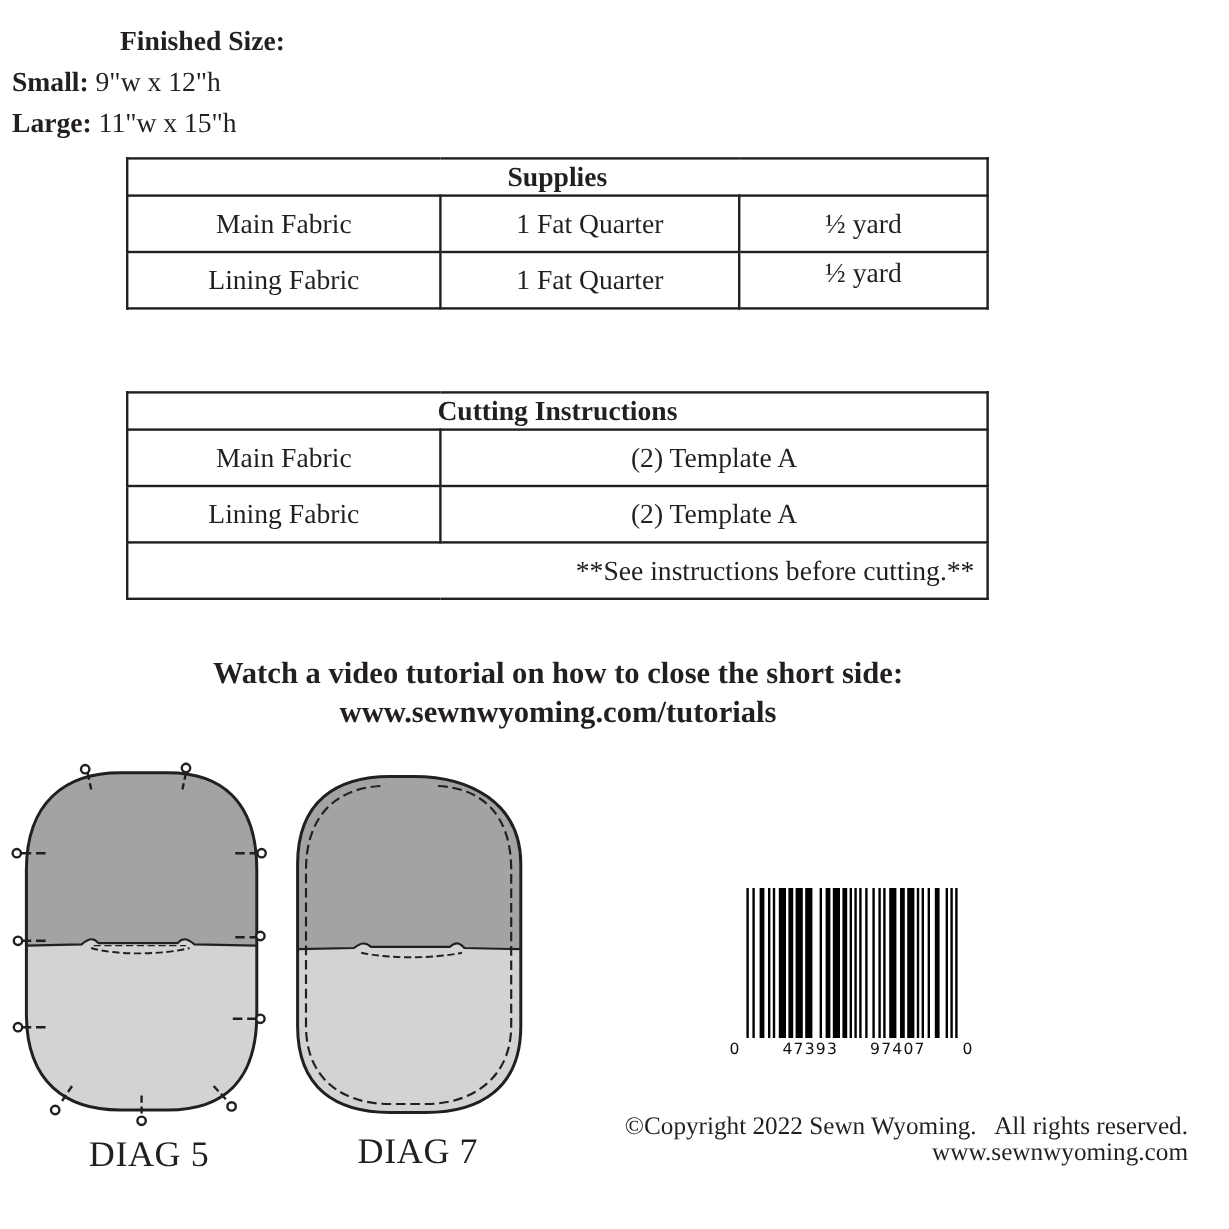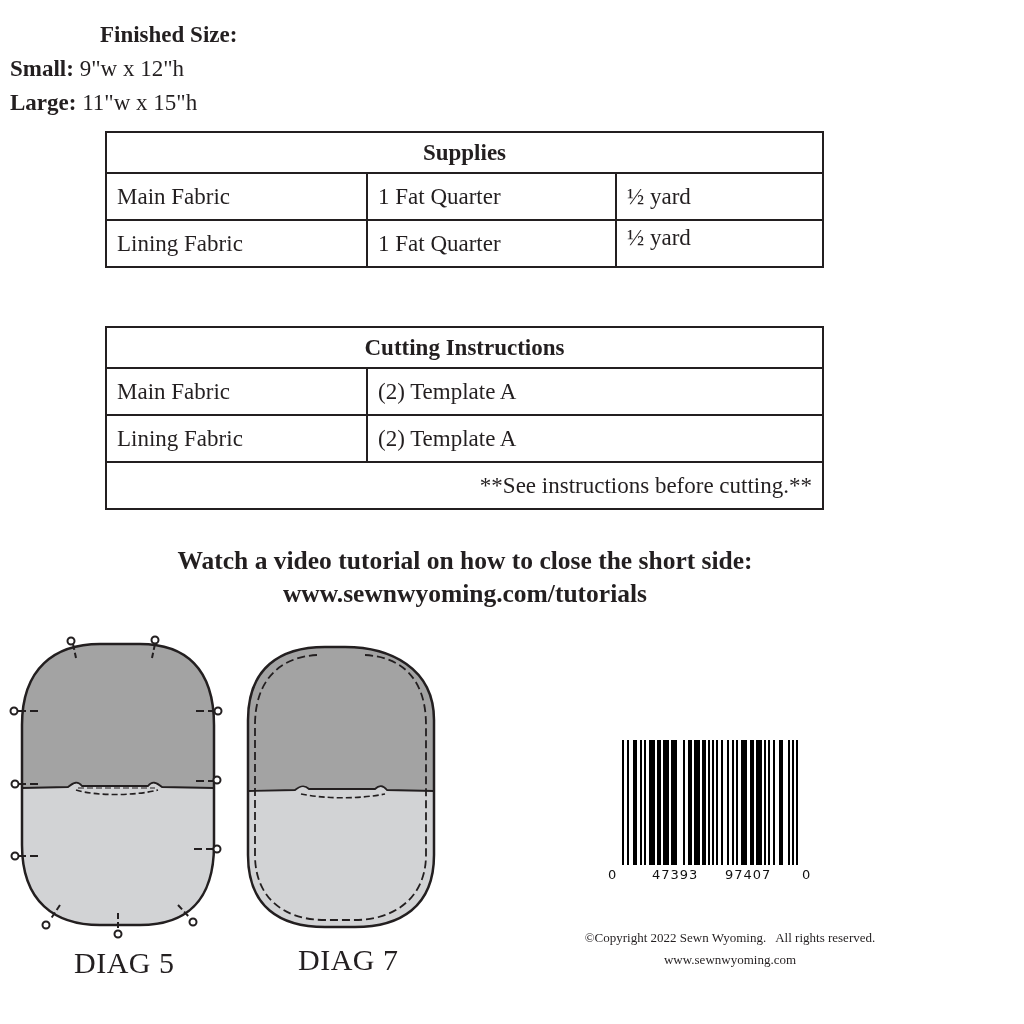--- a/index.html
+++ b/index.html
@@ -7,39 +7,39 @@
     body { position: relative; font-family: "Liberation Serif", "DejaVu Serif", serif; color: #231f20; }
 
     .finished { position: absolute; left: 10px; top: 18px; font-size: 23px; line-height: 34px; }
     .finished .title { position: absolute; left: 90px; top: 0; white-space: nowrap; font-weight: bold; }
     .finished .row { position: absolute; left: 0; white-space: nowrap; }
     .finished .row b { font-weight: bold; }
     .finished .r1 { top: 34px; }
     .finished .r2 { top: 68px; }
 
     table.grid { position: absolute; left: 105px; width: 719px; border-collapse: collapse; font-size: 23px; }
-    table.grid td, table.grid th { border: 2.5px solid #231f20; padding: 0 10px; height: 47px; vertical-align: middle; font-weight: normal; }
+    table.grid td, table.grid th { border: 2.5px solid #231f20; padding: 0 10px; height: 47px; vertical-align: middle; font-weight: normal; text-align: center; }
     table.grid th { font-weight: bold; text-align: center; }
-    table.grid .hdr { height: 41px; }
+    table.grid .hdr { height: 31px; }
     table.grid .col1 { width: 261px; }
     table.grid .col2 { width: 249px; }
     table.grid .center { text-align: right; }
     #supplies { top: 131px; }
     #cutting { top: 326px; }
 
     .watch { position: absolute; left: 0; top: 544px; width: 930px; text-align: center; font-family: "Liberation Serif", serif; font-weight: bold; font-size: 25.5px; line-height: 33px; color: #231f20; }
 
     .diag { position: absolute; }
     .diag svg { display: block; }
     .diag-label { position: absolute; font-size: 30px; white-space: nowrap; letter-spacing: 0.5px; }
 
     .barcode { position: absolute; left: 606px; top: 740px; width: 210px; height: 150px; }
     .barcode .digit { position: absolute; top: 127px; font-family: "DejaVu Sans", sans-serif; font-size: 13px; color: #111; letter-spacing: 1px; }
 
-    .copyright { position: absolute; left: 470px; top: 927px; width: 520px; text-align: center; font-size: 13px; line-height: 22px; }
+    .copyright { position: absolute; left: 470px; top: 927px; width: 520px; text-align: right; font-size: 21px; line-height: 22px; }
   </style>
 </head>
 <body>
 
 <div class="finished">
   <div class="title">Finished Size:</div>
   <div class="row r1">
     <b>Small:</b>
     <span>9"w x 12"h</span>
   </div>

